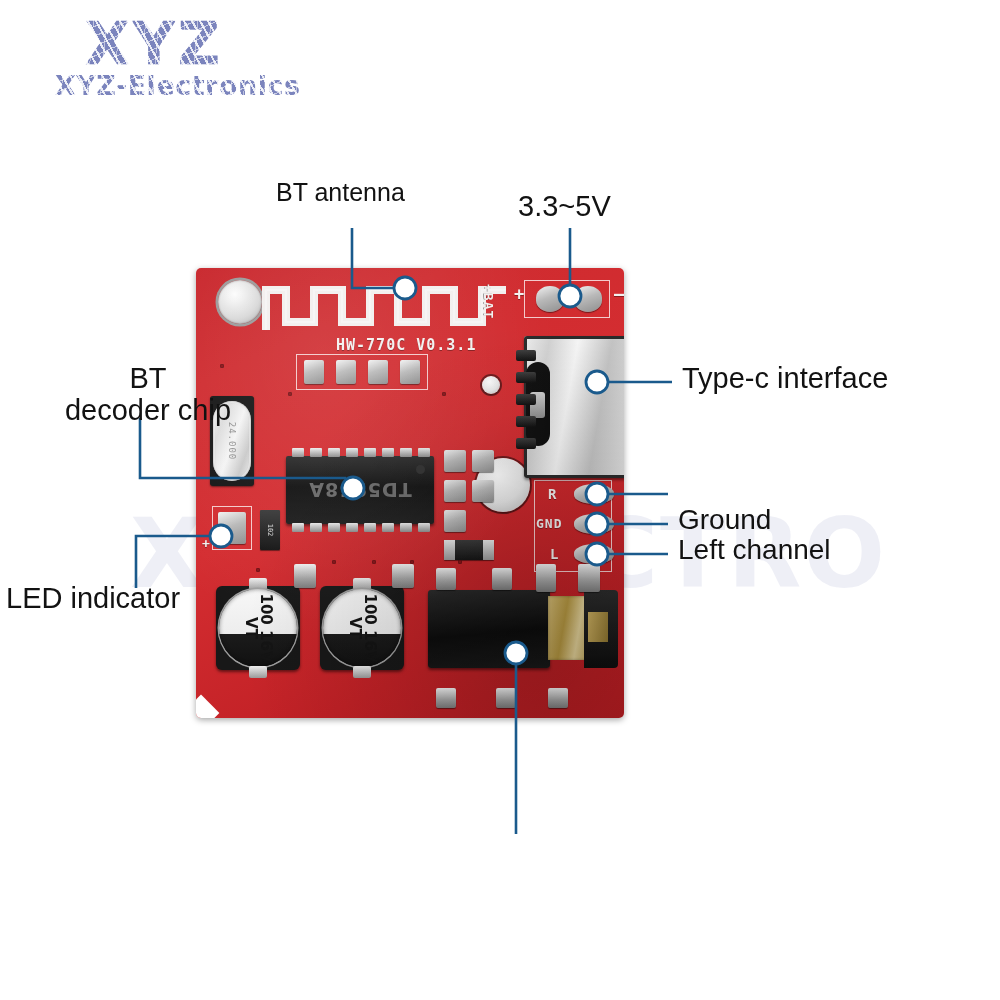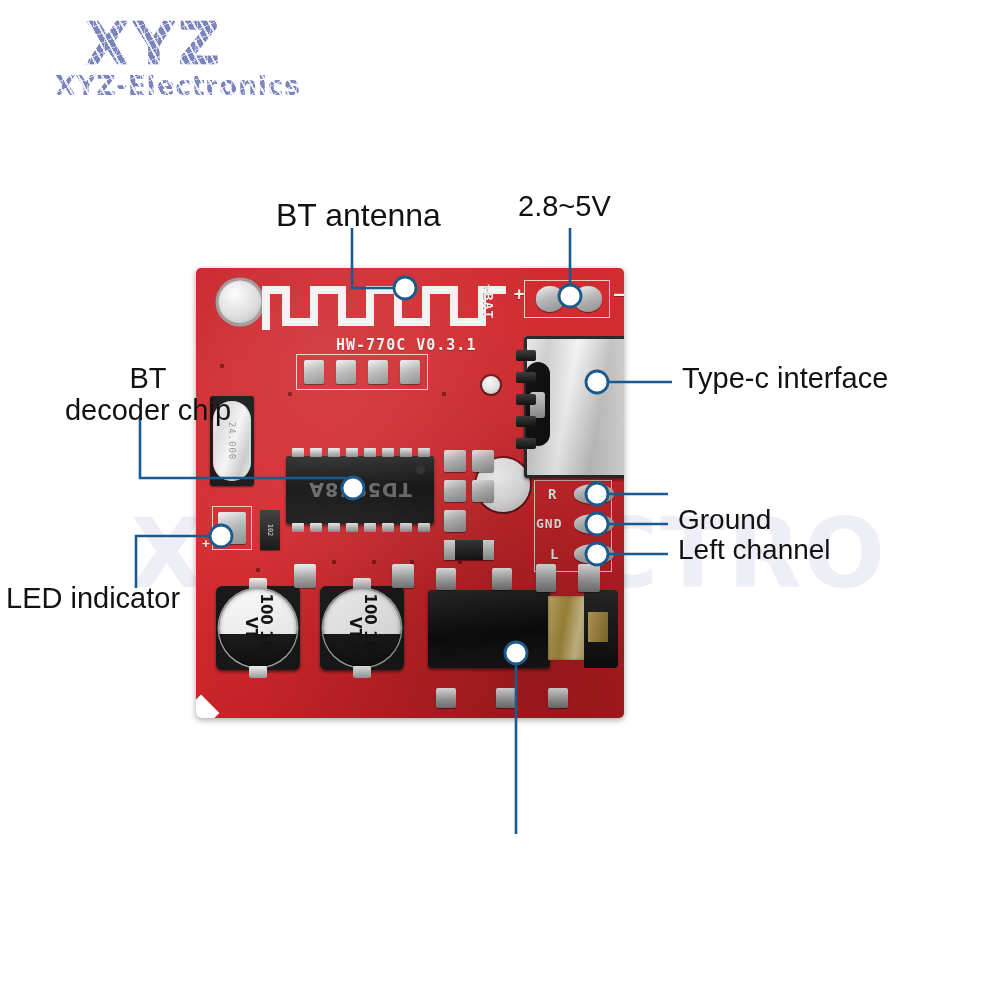--- a/index.html
+++ b/index.html
@@ -466,23 +466,23 @@
       <circle cx="353" cy="488" r="11"></circle>
       <circle cx="597" cy="382" r="11"></circle>
       <circle cx="597" cy="494" r="11"></circle>
       <circle cx="597" cy="524" r="11"></circle>
       <circle cx="597" cy="554" r="11"></circle>
       <circle cx="221" cy="536" r="11"></circle>
       <circle cx="516" cy="653" r="11"></circle>
     </g>
   </svg>
 
-  <div class="lbl" style="left:276px; top:178px; font-size:32px;margin-top:20px;">BT antenna</div>
-
-  <div class="lbl" style="left:518px; top:190px; font-size:29px;">2.8~5V</div>
+  <div class="lbl" style="left:276px; top:178px; font-size:25px;">BT antenna</div>
+
+  <div class="lbl" style="left:518px; top:190px; font-size:29px;">3.3~5V</div>
 
   <div class="lbl" style="left:682px; top:362px; font-size:29px;">Type-c interface</div>
 
   <div class="lbl" style="left:8px; top:362px; font-size:29px; width:280px; text-align:center;">BT
 decoder chip</div>
 
 
   <div class="lbl" style="left:678px; top:504px; font-size:28px;">Ground</div>
 
   <div class="lbl" style="left:6px; top:582px; font-size:29px;">LED indicator</div>

